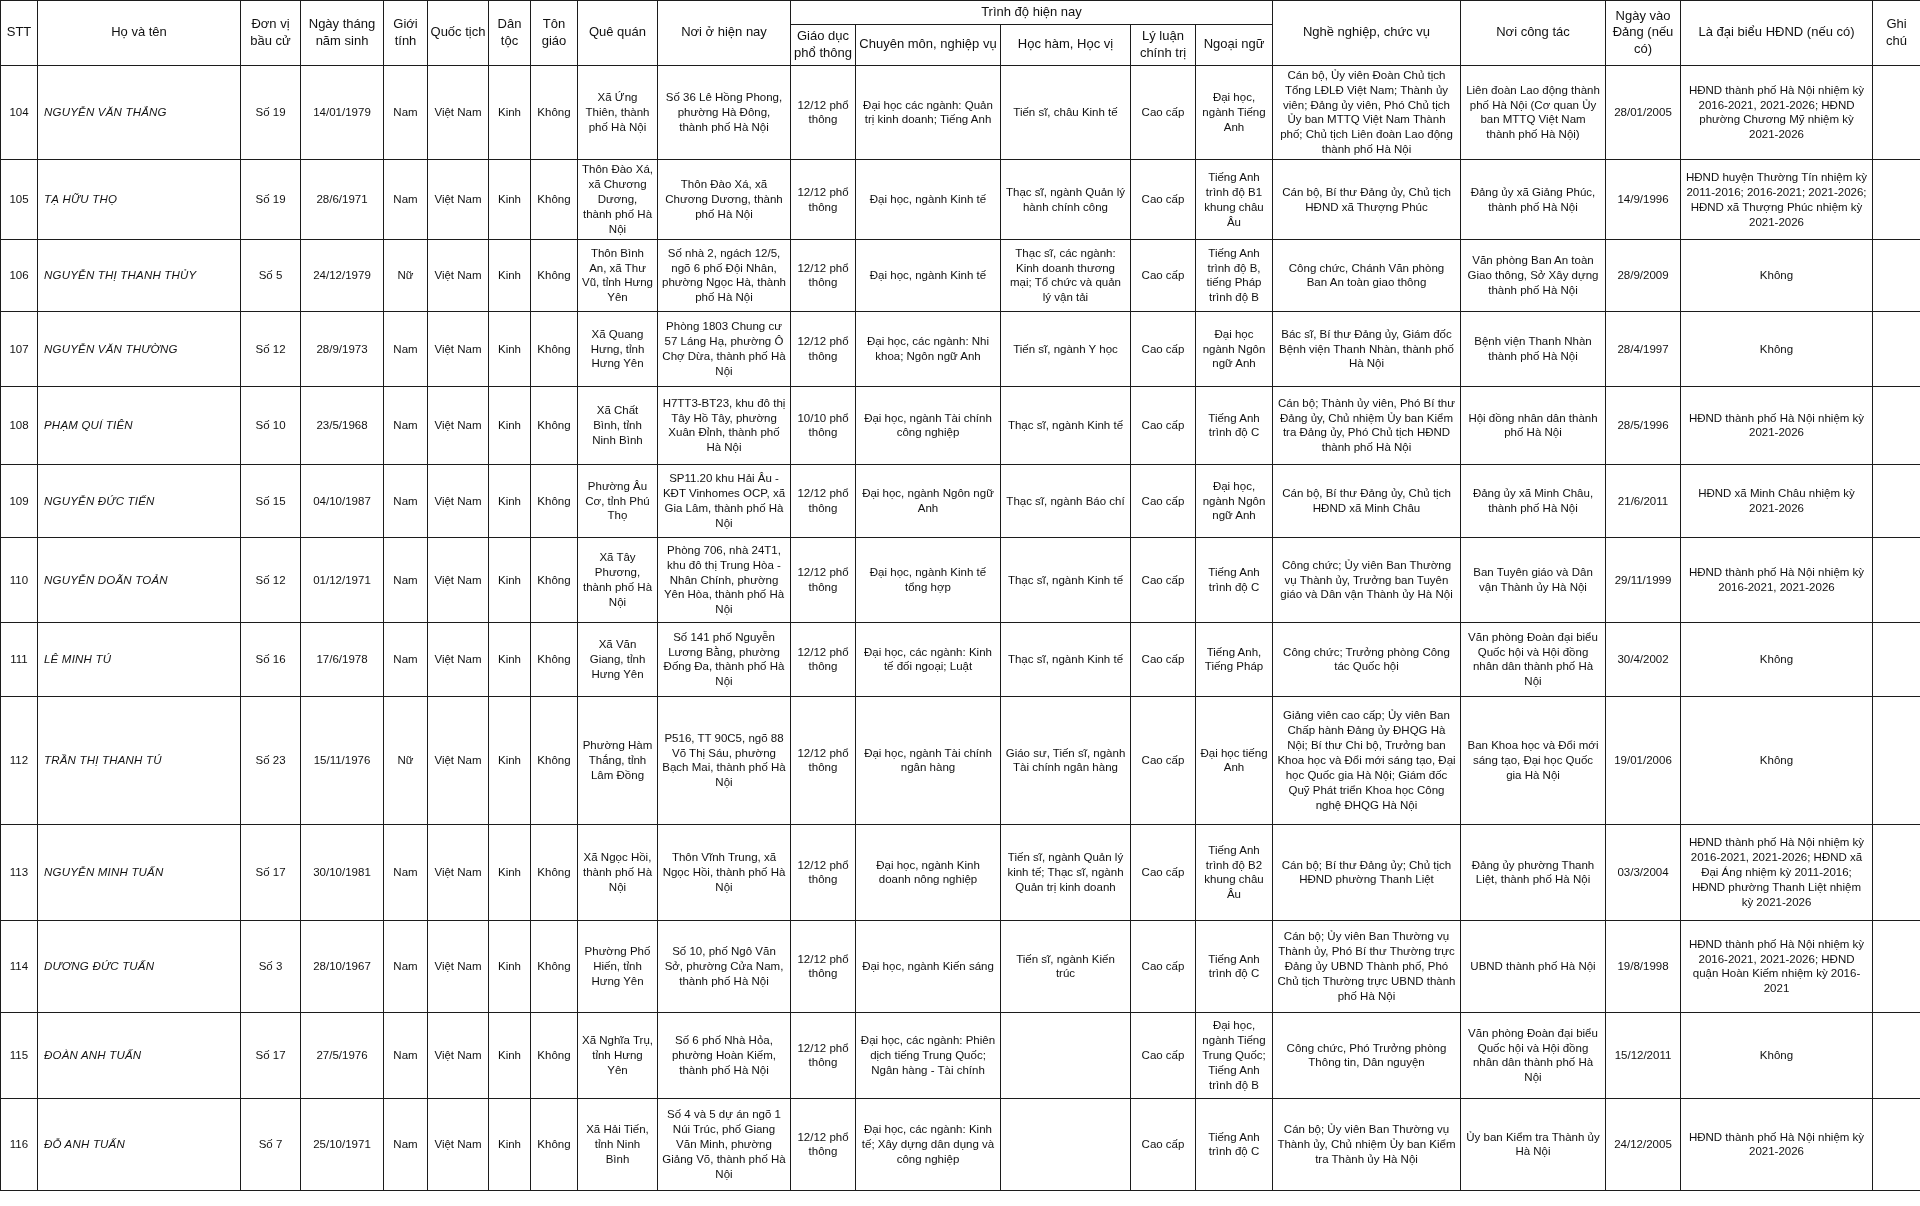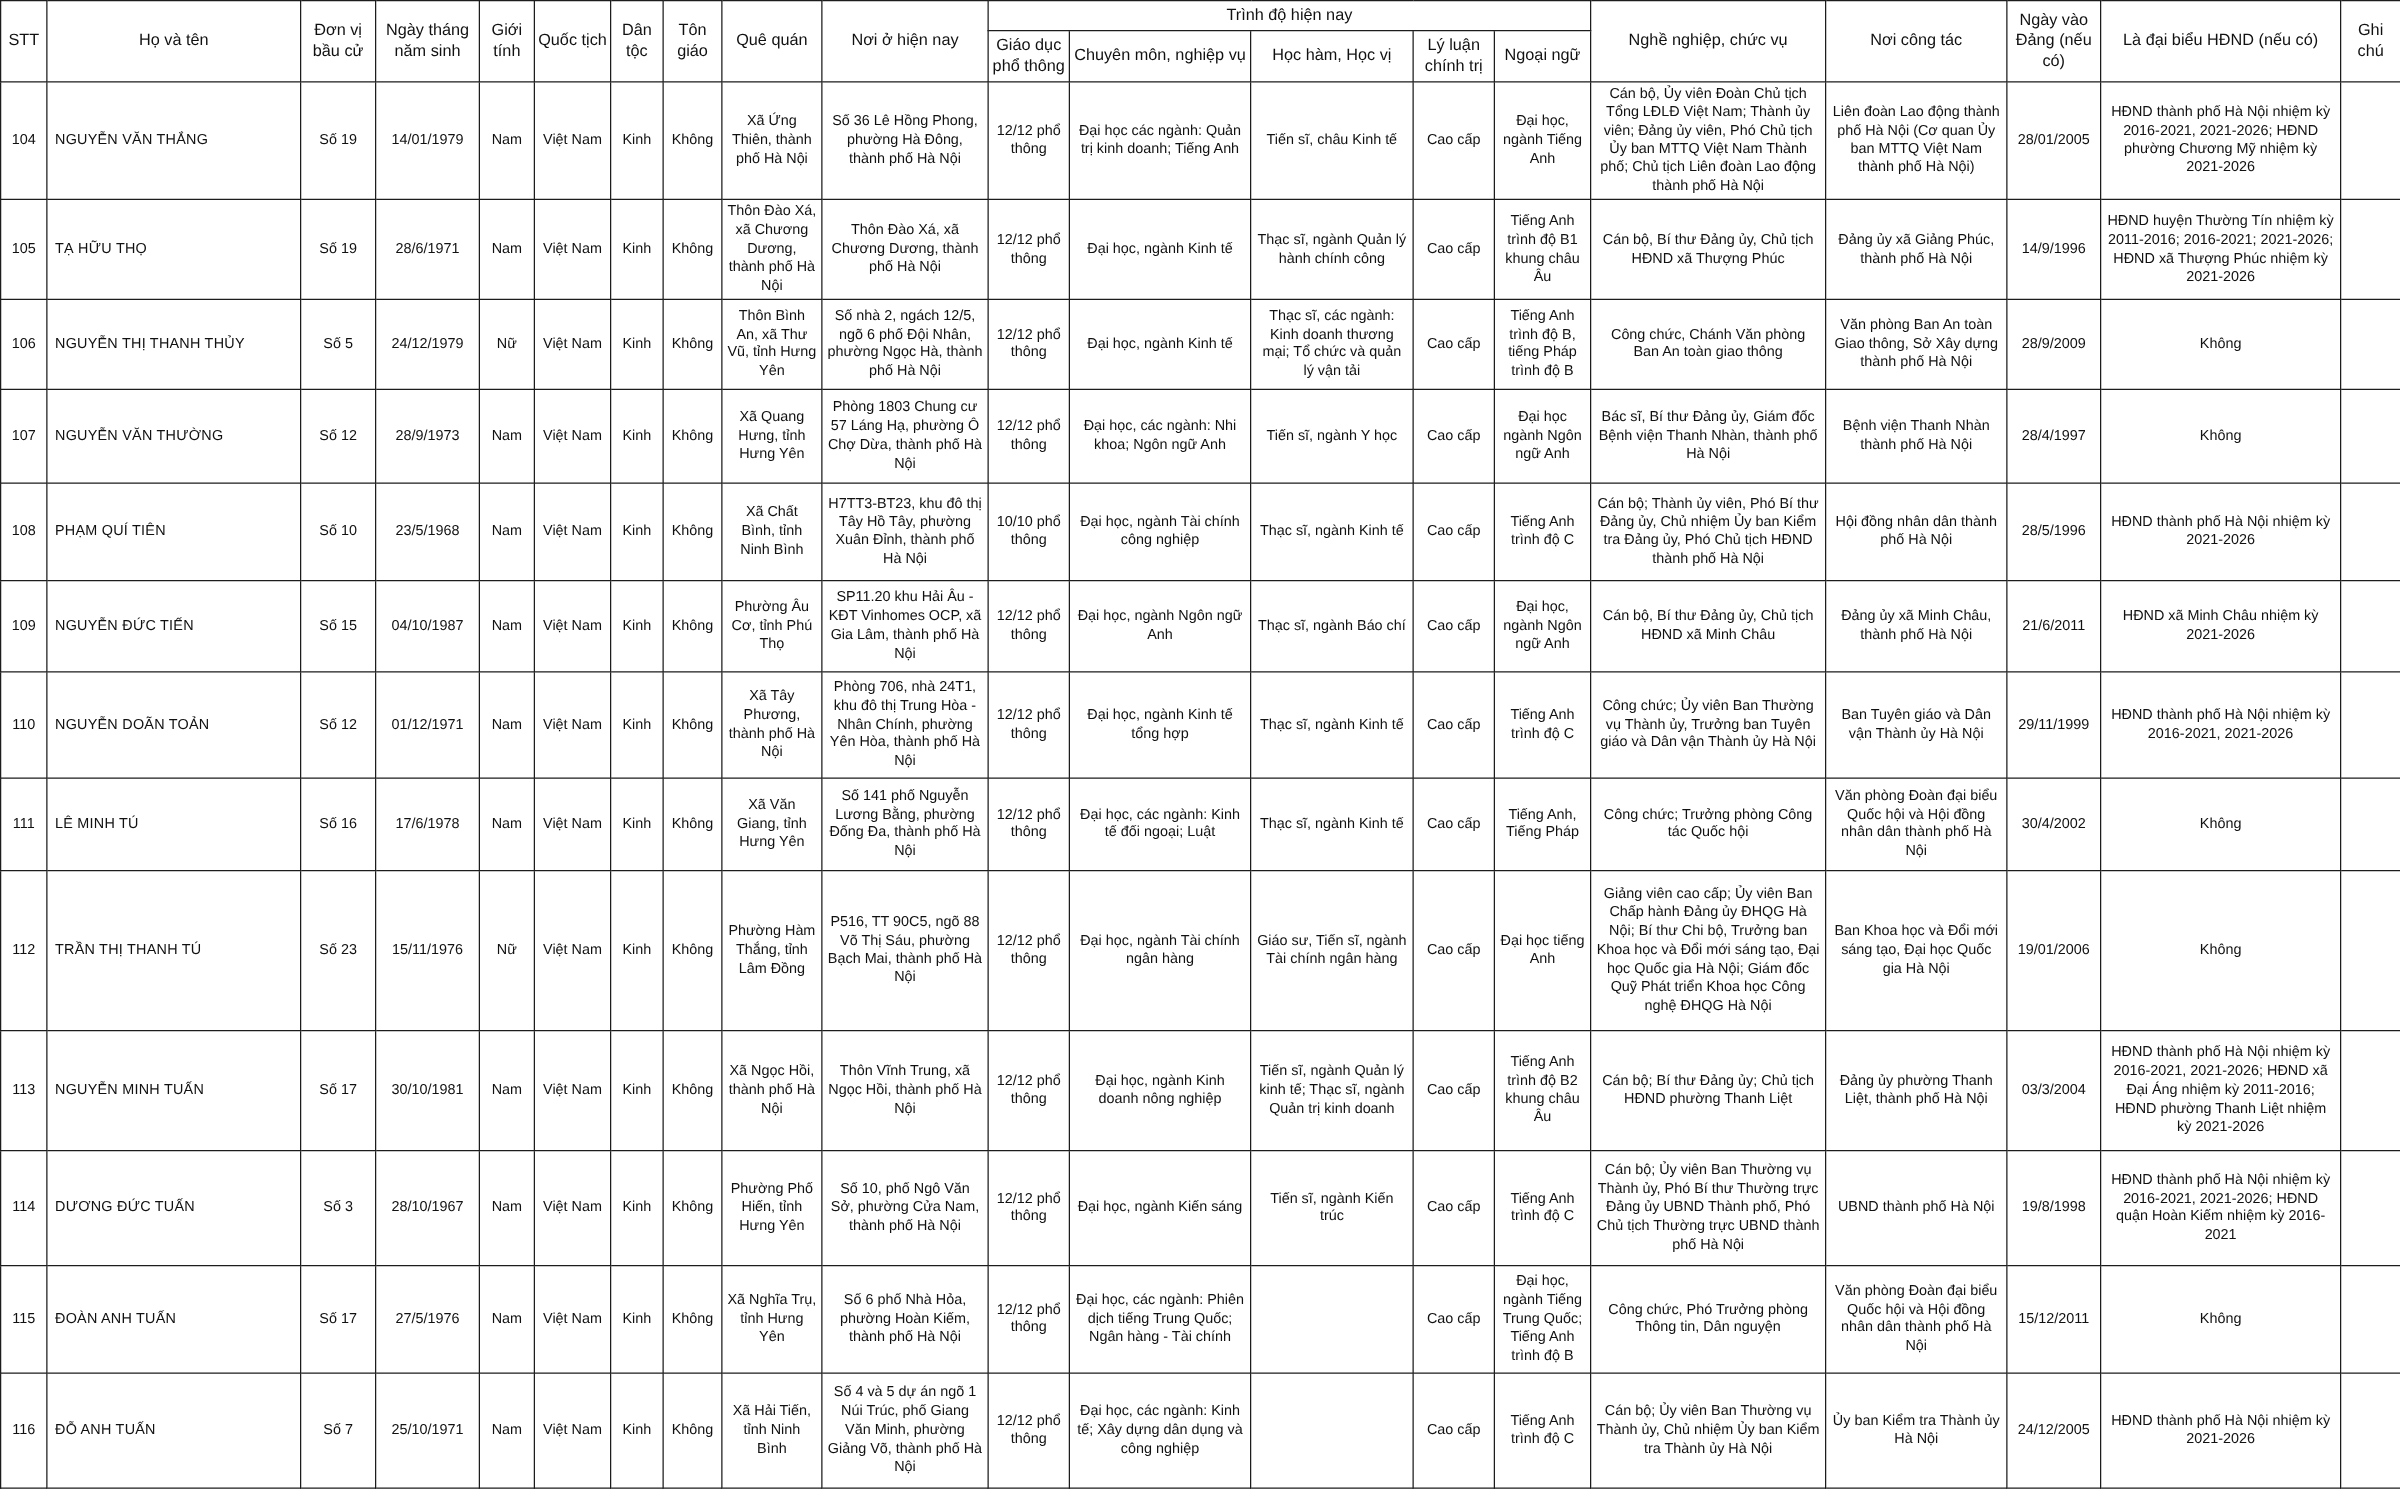--- a/index.html
+++ b/index.html
@@ -38,20 +38,21 @@
   }
   thead tr.group-row th.group {
     height: 20px;
     border-bottom: 1.6px solid #1c1c1c;
   }
   thead tr.sub-row th { height: 34px; }
   tbody td.name-cell {
     text-align: left;
     padding-left: 6px;
     letter-spacing: 0.2px;
+    font-style: italic;
   }
   
   tbody tr:nth-child(1)  { height: 90px; }
   tbody tr:nth-child(2)  { height: 74px; }
   tbody tr:nth-child(3)  { height: 72px; }
   tbody tr:nth-child(4)  { height: 75px; }
   tbody tr:nth-child(5)  { height: 78px; }
   tbody tr:nth-child(6)  { height: 73px; }
   tbody tr:nth-child(7)  { height: 85px; }
   tbody tr:nth-child(8)  { height: 74px; }

